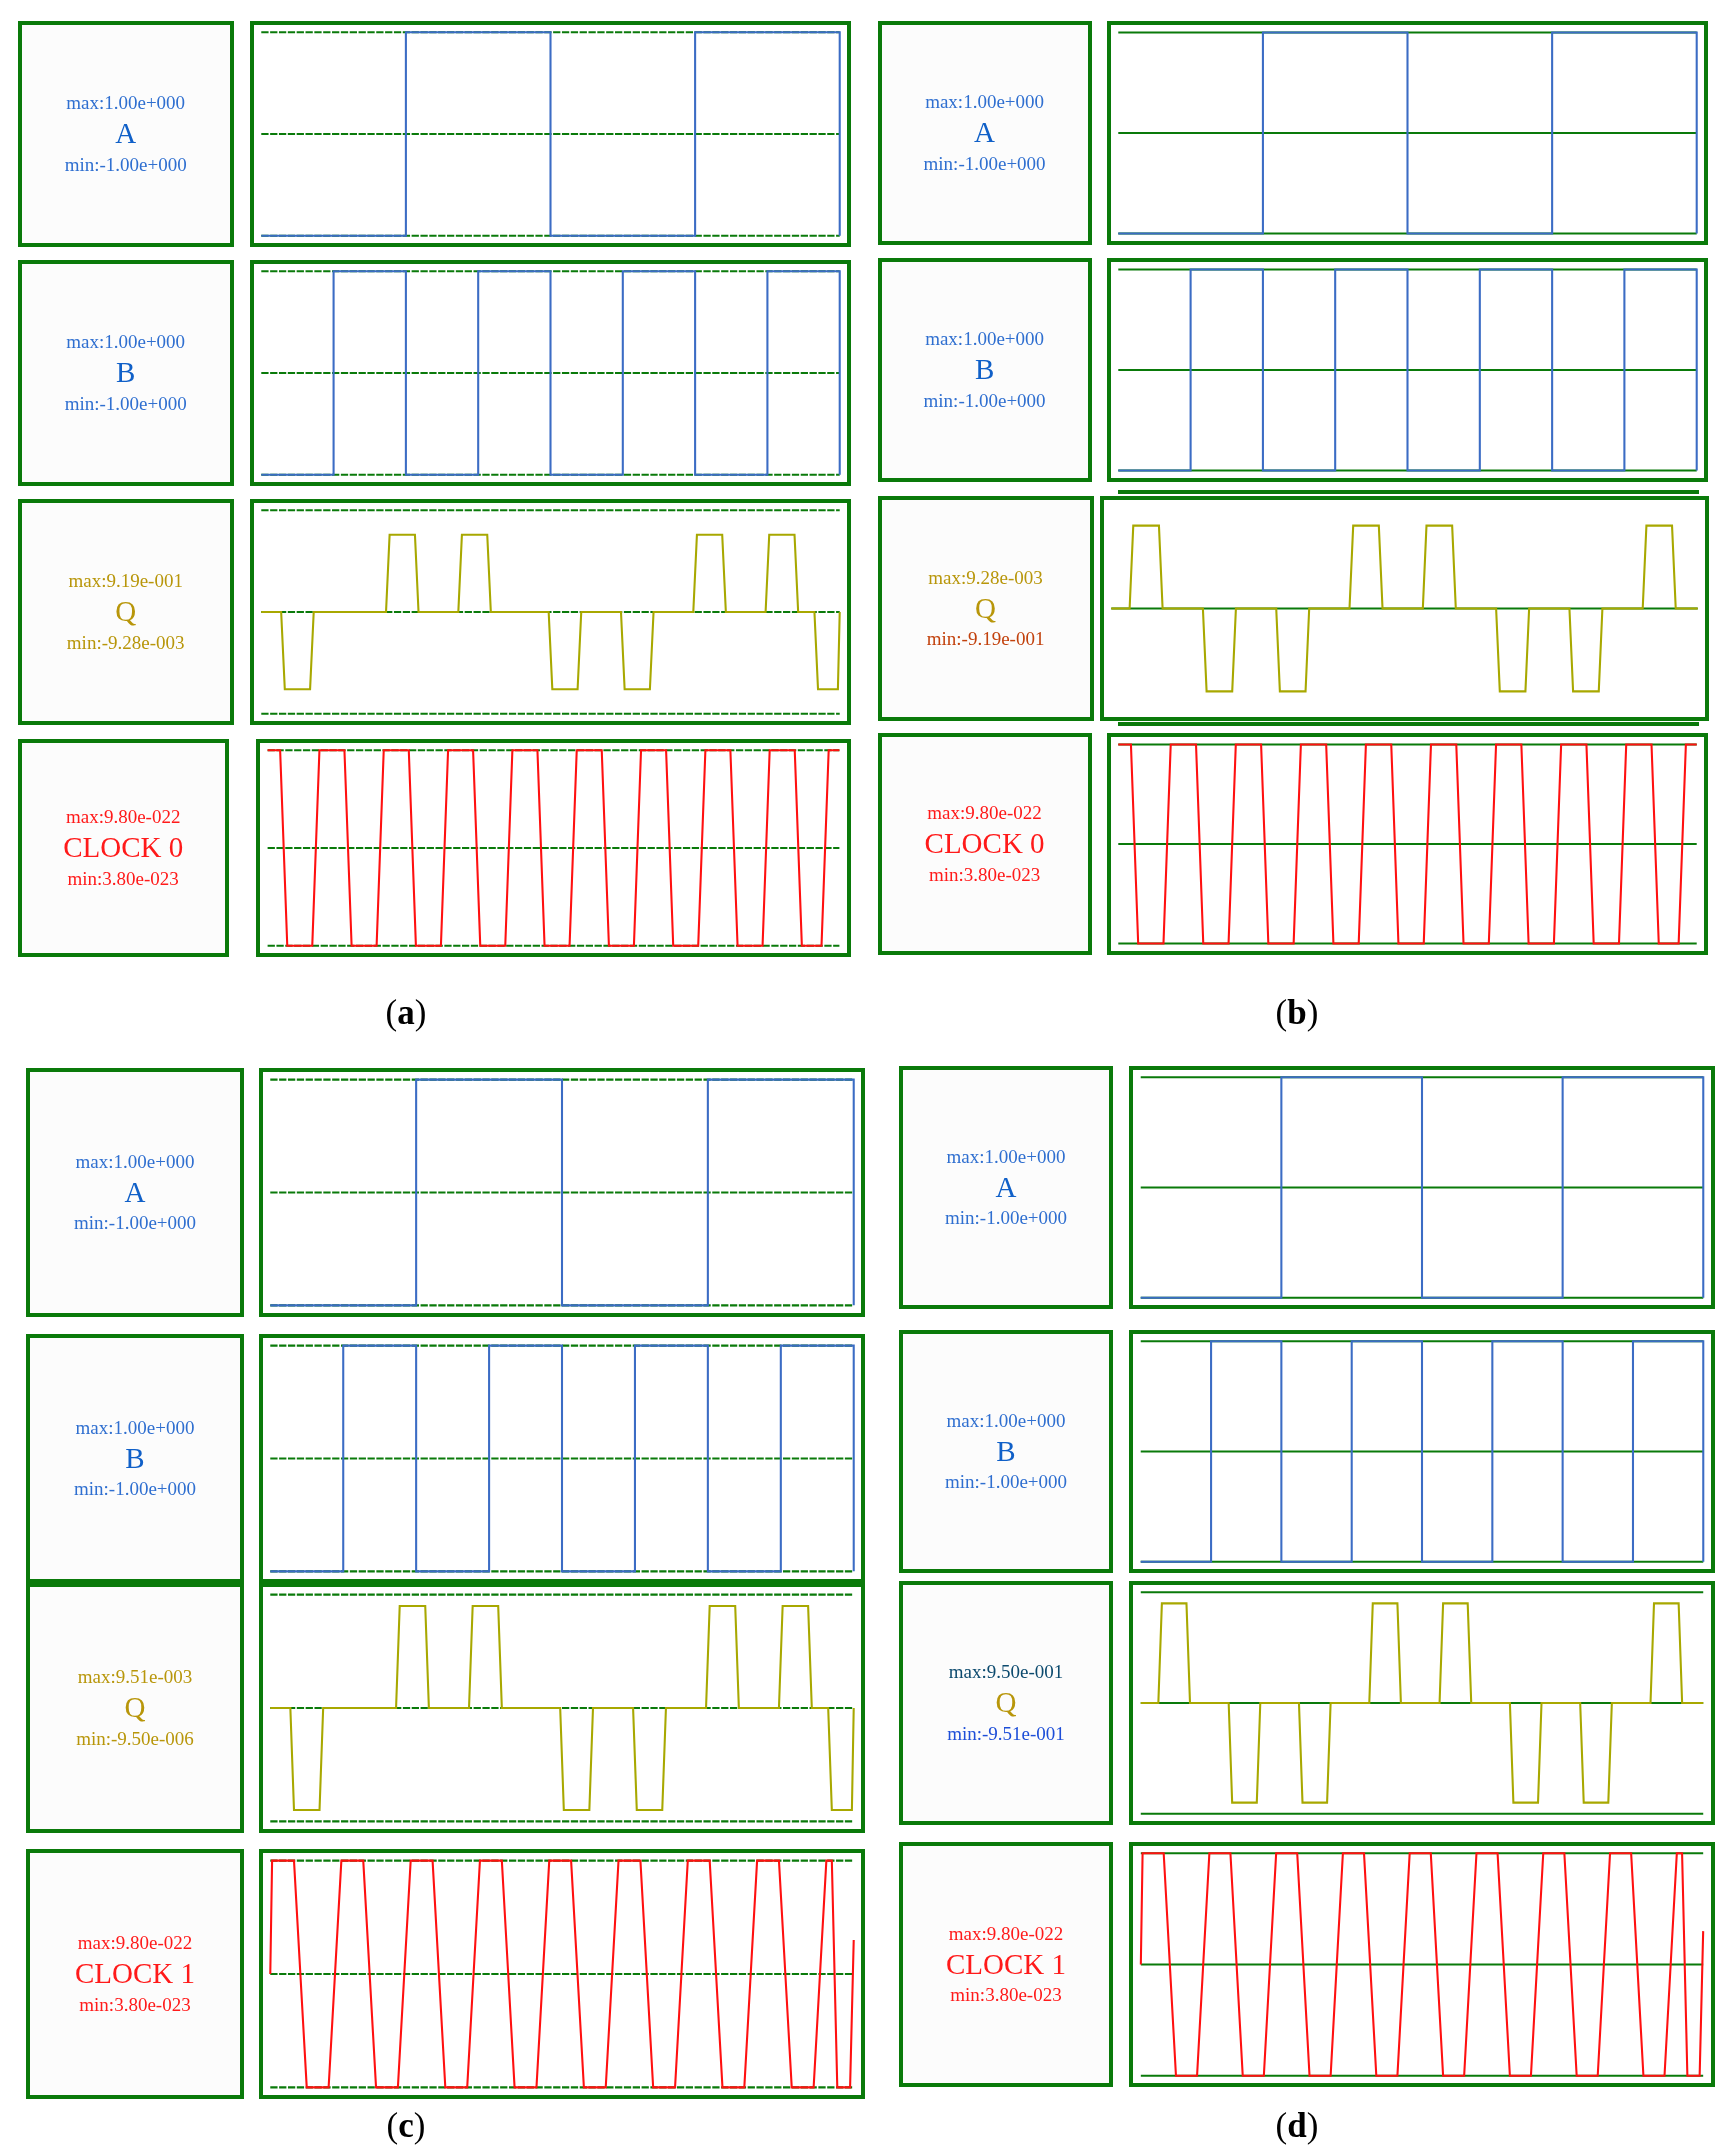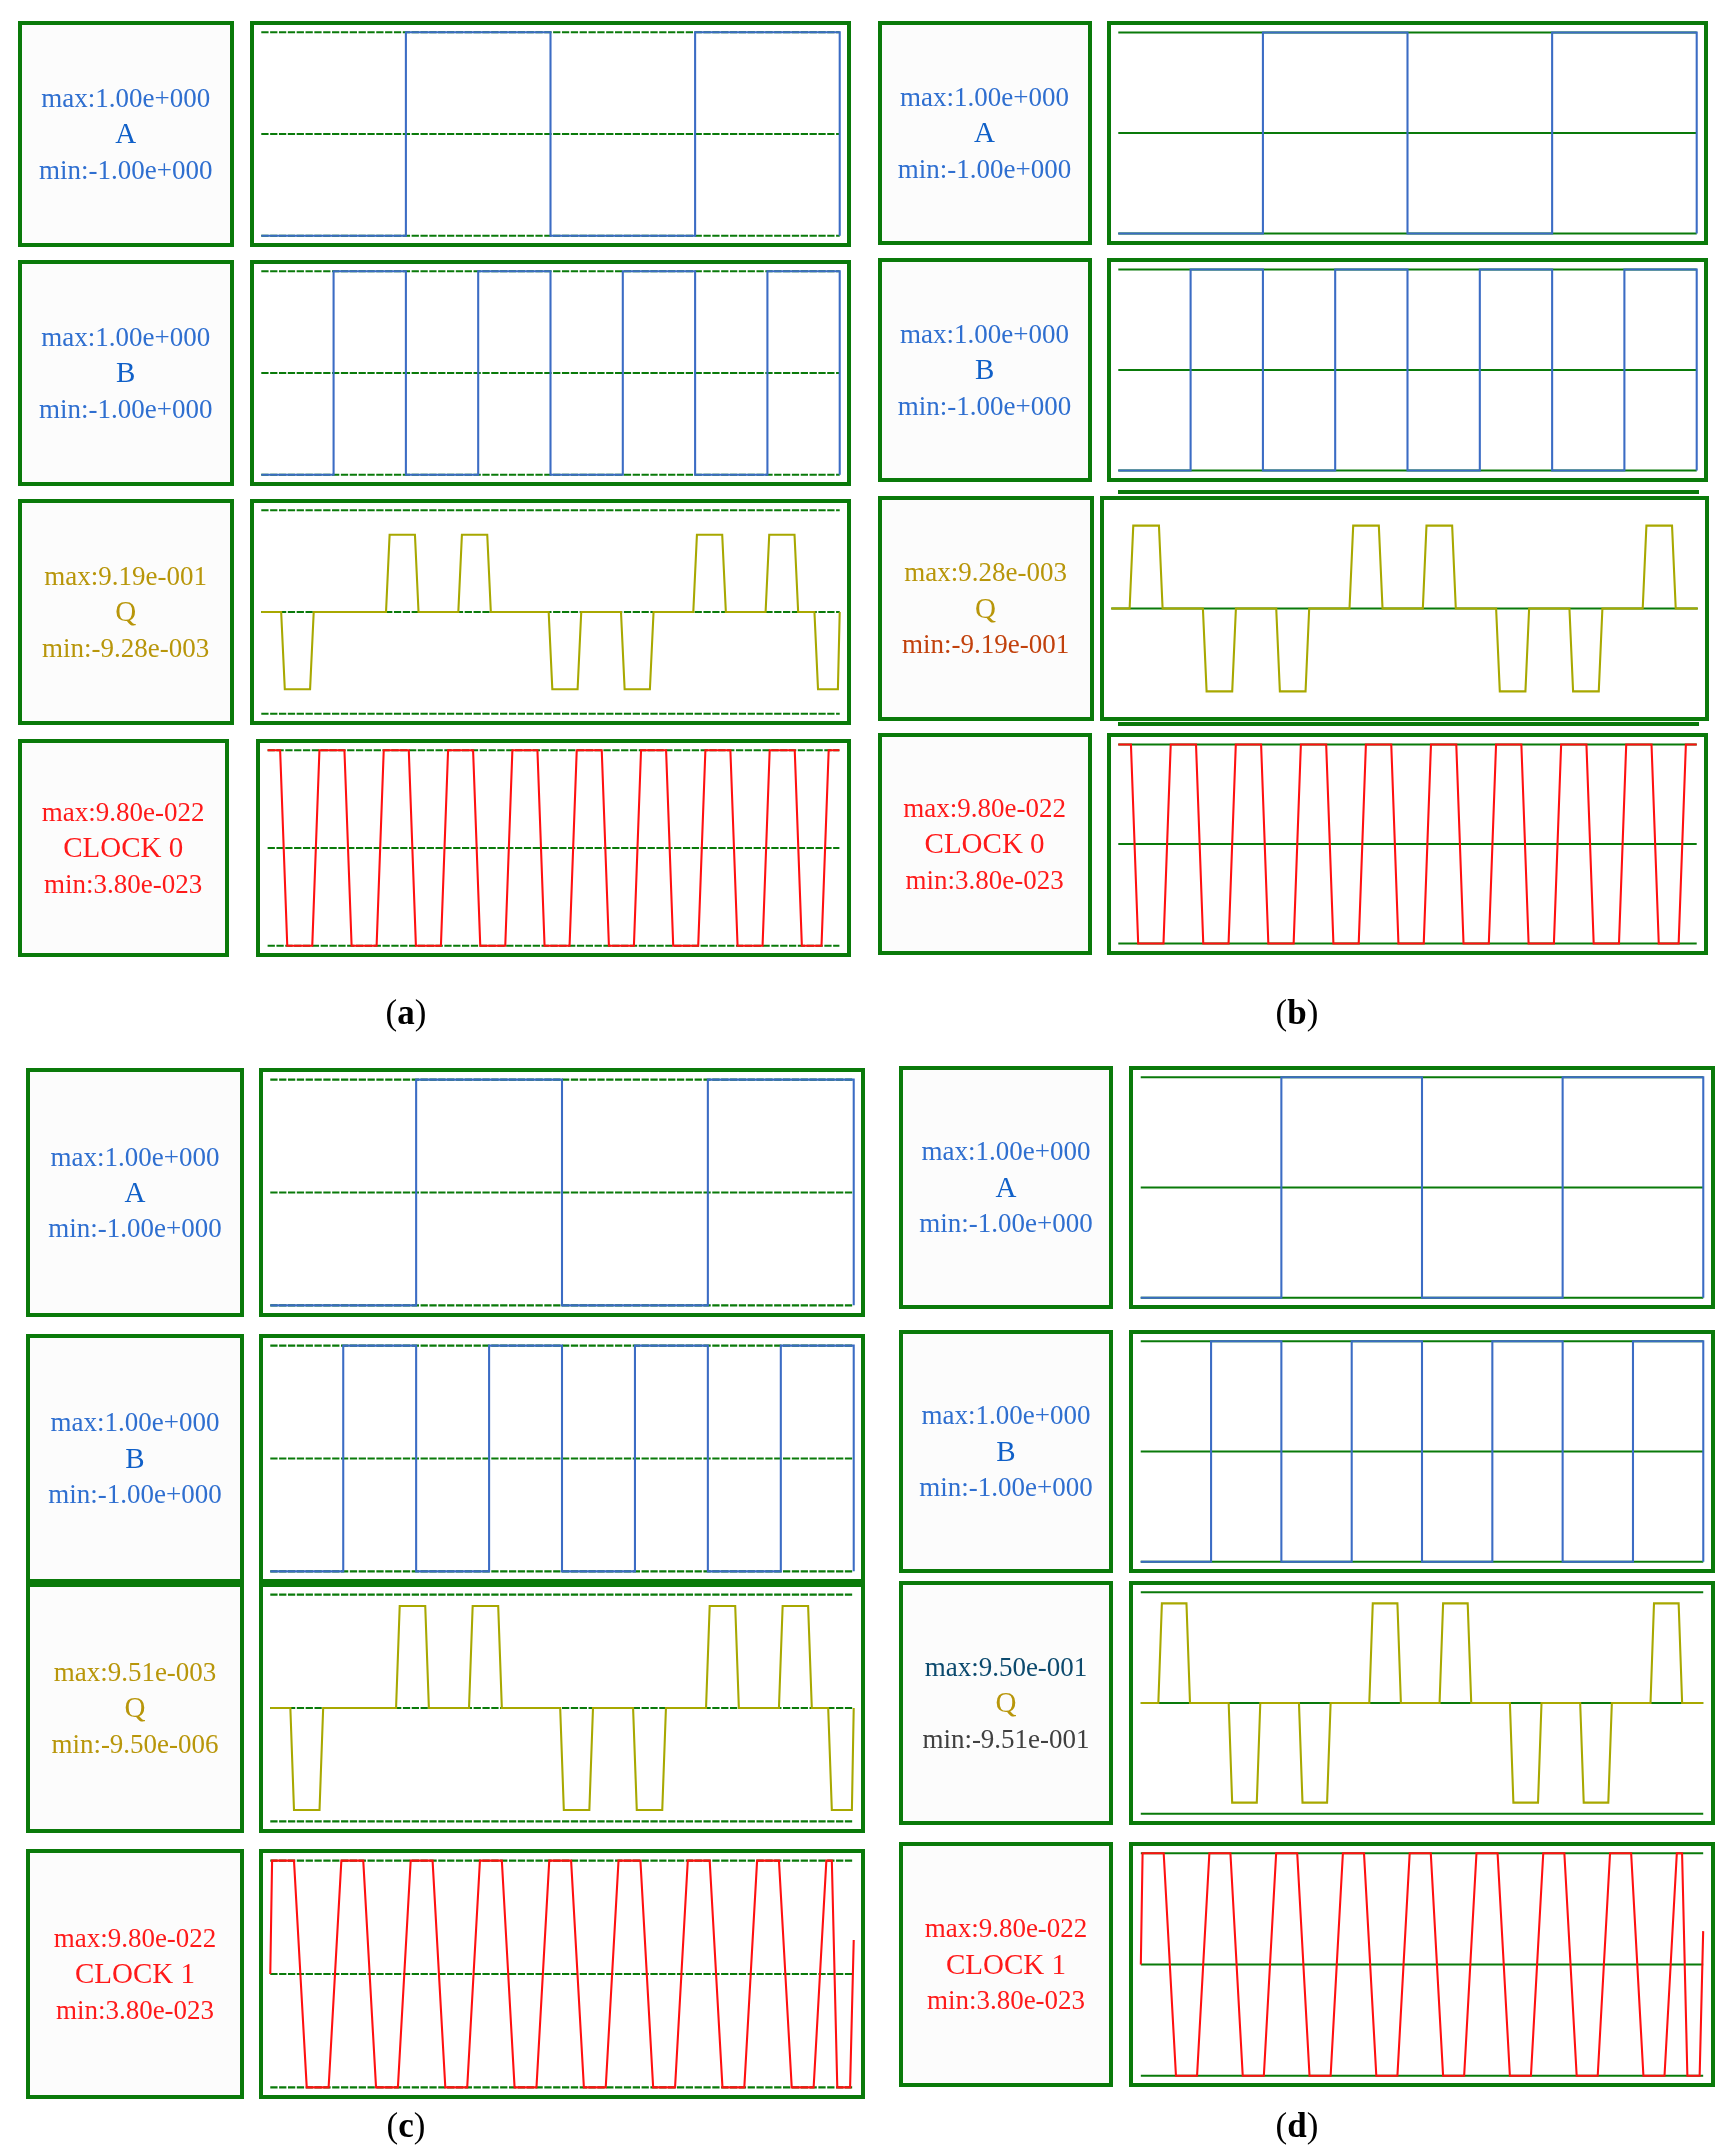--- a/index.html
+++ b/index.html
@@ -1,20 +1,20 @@
 <!DOCTYPE html>
 <html style="font-size:8.3px"><head>
 <meta charset="utf-8">
 <style>
   html, body { margin:0; padding:0; background:#ffffff; }
   body { width:1728px; height:2151px; position:relative; font-family:"Liberation Serif", "DejaVu Serif", serif; overflow:hidden; }
   .panel { position:absolute; }
   .row { position:absolute; left:0; }
   .label-box { position:absolute; border:4.2px solid #0a7a0a; box-sizing:border-box; background:#fcfcfc; display:flex; flex-direction:column; align-items:center; justify-content:center; text-align:center; }
-  .label-box span { display:block; font-size:27px; line-height:1.28; white-space:nowrap; }
+  .label-box span { display:block; font-size:19px; line-height:1.28; white-space:nowrap; }
   .label-box .sig { font-size:29px; }
   .plot-box { position:absolute; border:4.2px solid #0a7a0a; box-sizing:border-box; background:#ffffff; }
   .plot-box svg { position:absolute; left:0; top:0; width:100%; height:100%; }
   .caption { position:absolute; font-size:35px; color:#000; width:104px; text-align:center; }
   .caption b { font-weight:bold; }
   .sep-line { position:absolute; height:4.2px; background:#0a7a0a; }
 </style>
 </head>
 <body>
 
@@ -238,21 +238,21 @@
           <line x1="14" x2="1096" y1="226" y2="226" stroke="#0a7a0a" stroke-width="4"></line>
           <line x1="14" x2="1096" y1="438" y2="438" stroke="#0a7a0a" stroke-width="4"></line>
           <polyline points="14.0,438.0 149.3,438.0 149.3,14.0 284.5,14.0 284.5,438.0 419.8,438.0 419.8,14.0 555.0,14.0 555.0,438.0 690.3,438.0 690.3,14.0 825.5,14.0 825.5,438.0 960.8,438.0 960.8,14.0 1096.0,14.0 1096.0,438.0" fill="none" stroke="#3b6cc4" stroke-width="4" stroke-linejoin="miter"></polyline>
         </svg>
       </div>
   </div>
   <div class="row" style="top:536px;">
     <div class="label-box" style="left:36px;top:0;width:214px;height:244px;">
       <span style="color:#0c4a6e">max:9.50e-001</span>
       <span class="sig" style="color:#b8960a">Q</span>
-      <span style="color:#404040">min:-9.51e-001</span>
+      <span style="color:#1d4ed8">min:-9.51e-001</span>
     </div>
     <div class="plot-box" style="left:266px;top:0;width:586px;height:244px;">
         <svg viewBox="0 0 1110 454">
           <line x1="14" x2="1096" y1="14" y2="14" stroke="#0a7a0a" stroke-width="4"></line>
           <line x1="14" x2="1096" y1="227" y2="227" stroke="#0a7a0a" stroke-width="4"></line>
           <line x1="14" x2="1096" y1="440" y2="440" stroke="#0a7a0a" stroke-width="4"></line>
           <polyline points="14.0,227.0 47.8,227.0 54.6,35.3 101.9,35.3 108.7,227.0 183.1,227.0 189.8,418.7 237.2,418.7 243.9,227.0 318.3,227.0 325.1,418.7 372.4,418.7 379.2,227.0 453.6,227.0 460.3,35.3 507.7,35.3 514.4,227.0 588.8,227.0 595.6,35.3 642.9,35.3 649.7,227.0 724.1,227.0 730.8,418.7 778.2,418.7 784.9,227.0 859.3,227.0 866.1,418.7 913.4,418.7 920.2,227.0 994.6,227.0 1001.3,35.3 1048.7,35.3 1055.4,227.0 1096.0,227.0" fill="none" stroke="#a8a800" stroke-width="4" stroke-linejoin="miter"></polyline>
         </svg>
       </div>
   </div>

